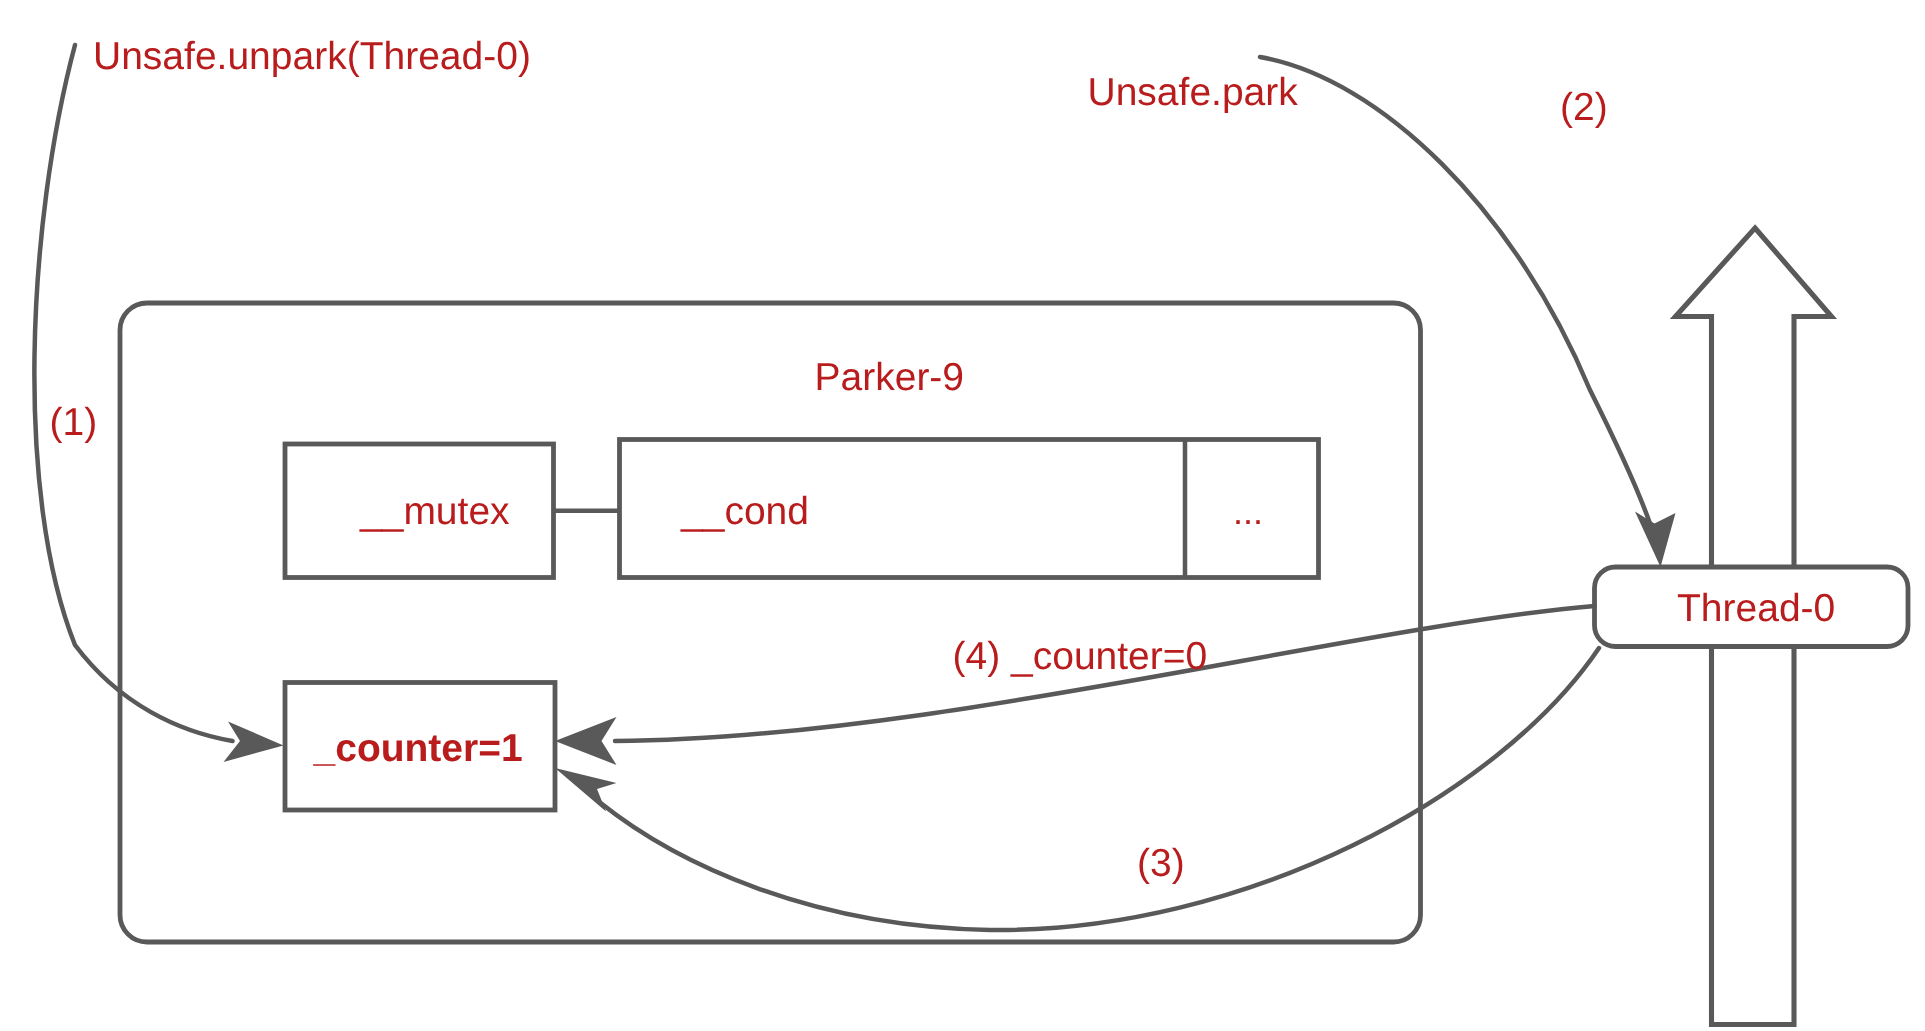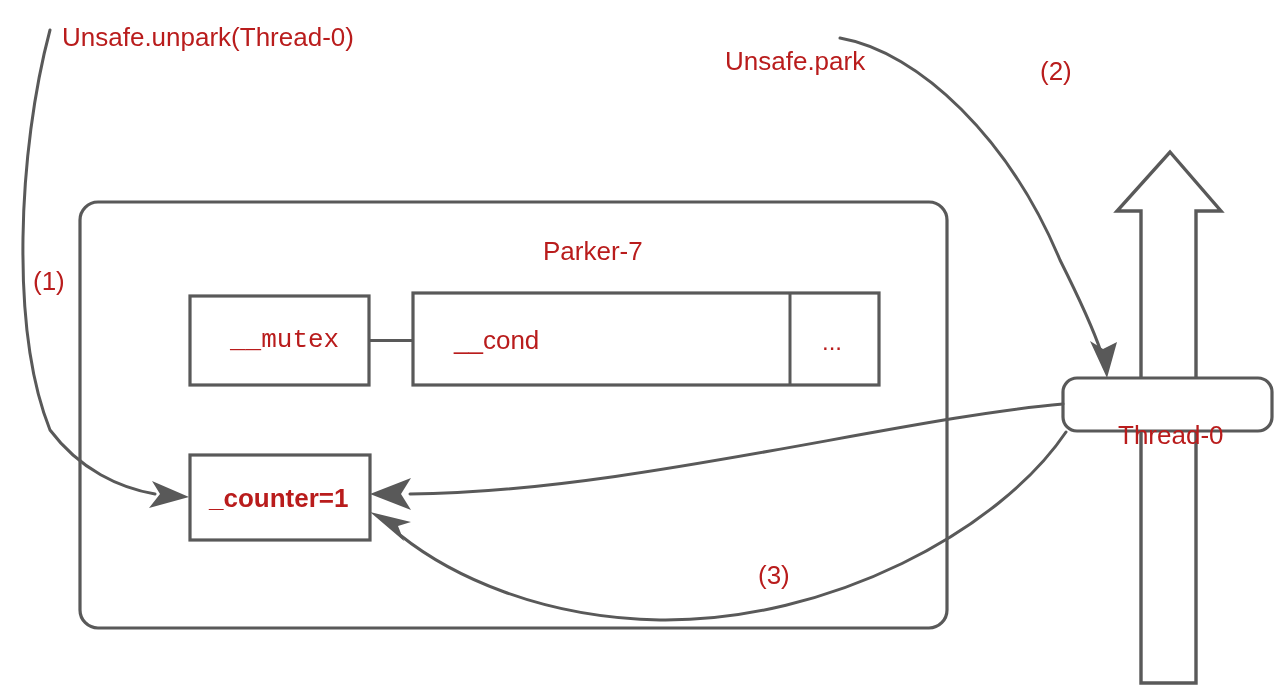--- a/index.html
+++ b/index.html
@@ -112,28 +112,29 @@
   </svg>
 
   <div class="label lbl-28" style="left:62px; top:24px;">Unsafe.unpark(Thread-0)</div>
 
   <div class="label lbl-28" style="left:725px; top:24px;margin-top:24px;">Unsafe.park</div>
 
   <div class="label lbl-28" style="left:1040px; top:58px;">(2)</div>
 
   <div class="label lbl-28" style="left:33px; top:268px;">(1)</div>
 
-  <div class="label lbl-28" style="left:543px; top:238px;">Parker-7</div>
+  <div class="label lbl-28" style="left:543px; top:238px;">Parker-9</div>
 
-  <div class="label lbl-28" style="left:230px; top:327px;font-family:Liberation Mono, monospace;">__mutex</div>
+  <div class="label lbl-28" style="left:240px; top:327px;">__mutex</div>
 
   <div class="label lbl-28" style="left:454px; top:327px;">__cond</div>
 
   <div class="label lbl-24" style="left:822px; top:330px;">...</div>
 
-  <div class="label lbl-28" style="left:1118px; top:392px;margin-top:30px;">Thread-0</div>
+  <div class="label lbl-28" style="left:1118px; top:392px;">Thread-0</div>
 
+  <div class="label lbl-28" style="left:635px; top:424px;">(4) _counter=0</div>
 
   <div class="label lbl-28" style="left:209px; top:485px;font-weight:bold;">_counter=1</div>
 
   <div class="label lbl-28" style="left:758px; top:562px;">(3)</div>
 
 </div>
 
 </body></html>

